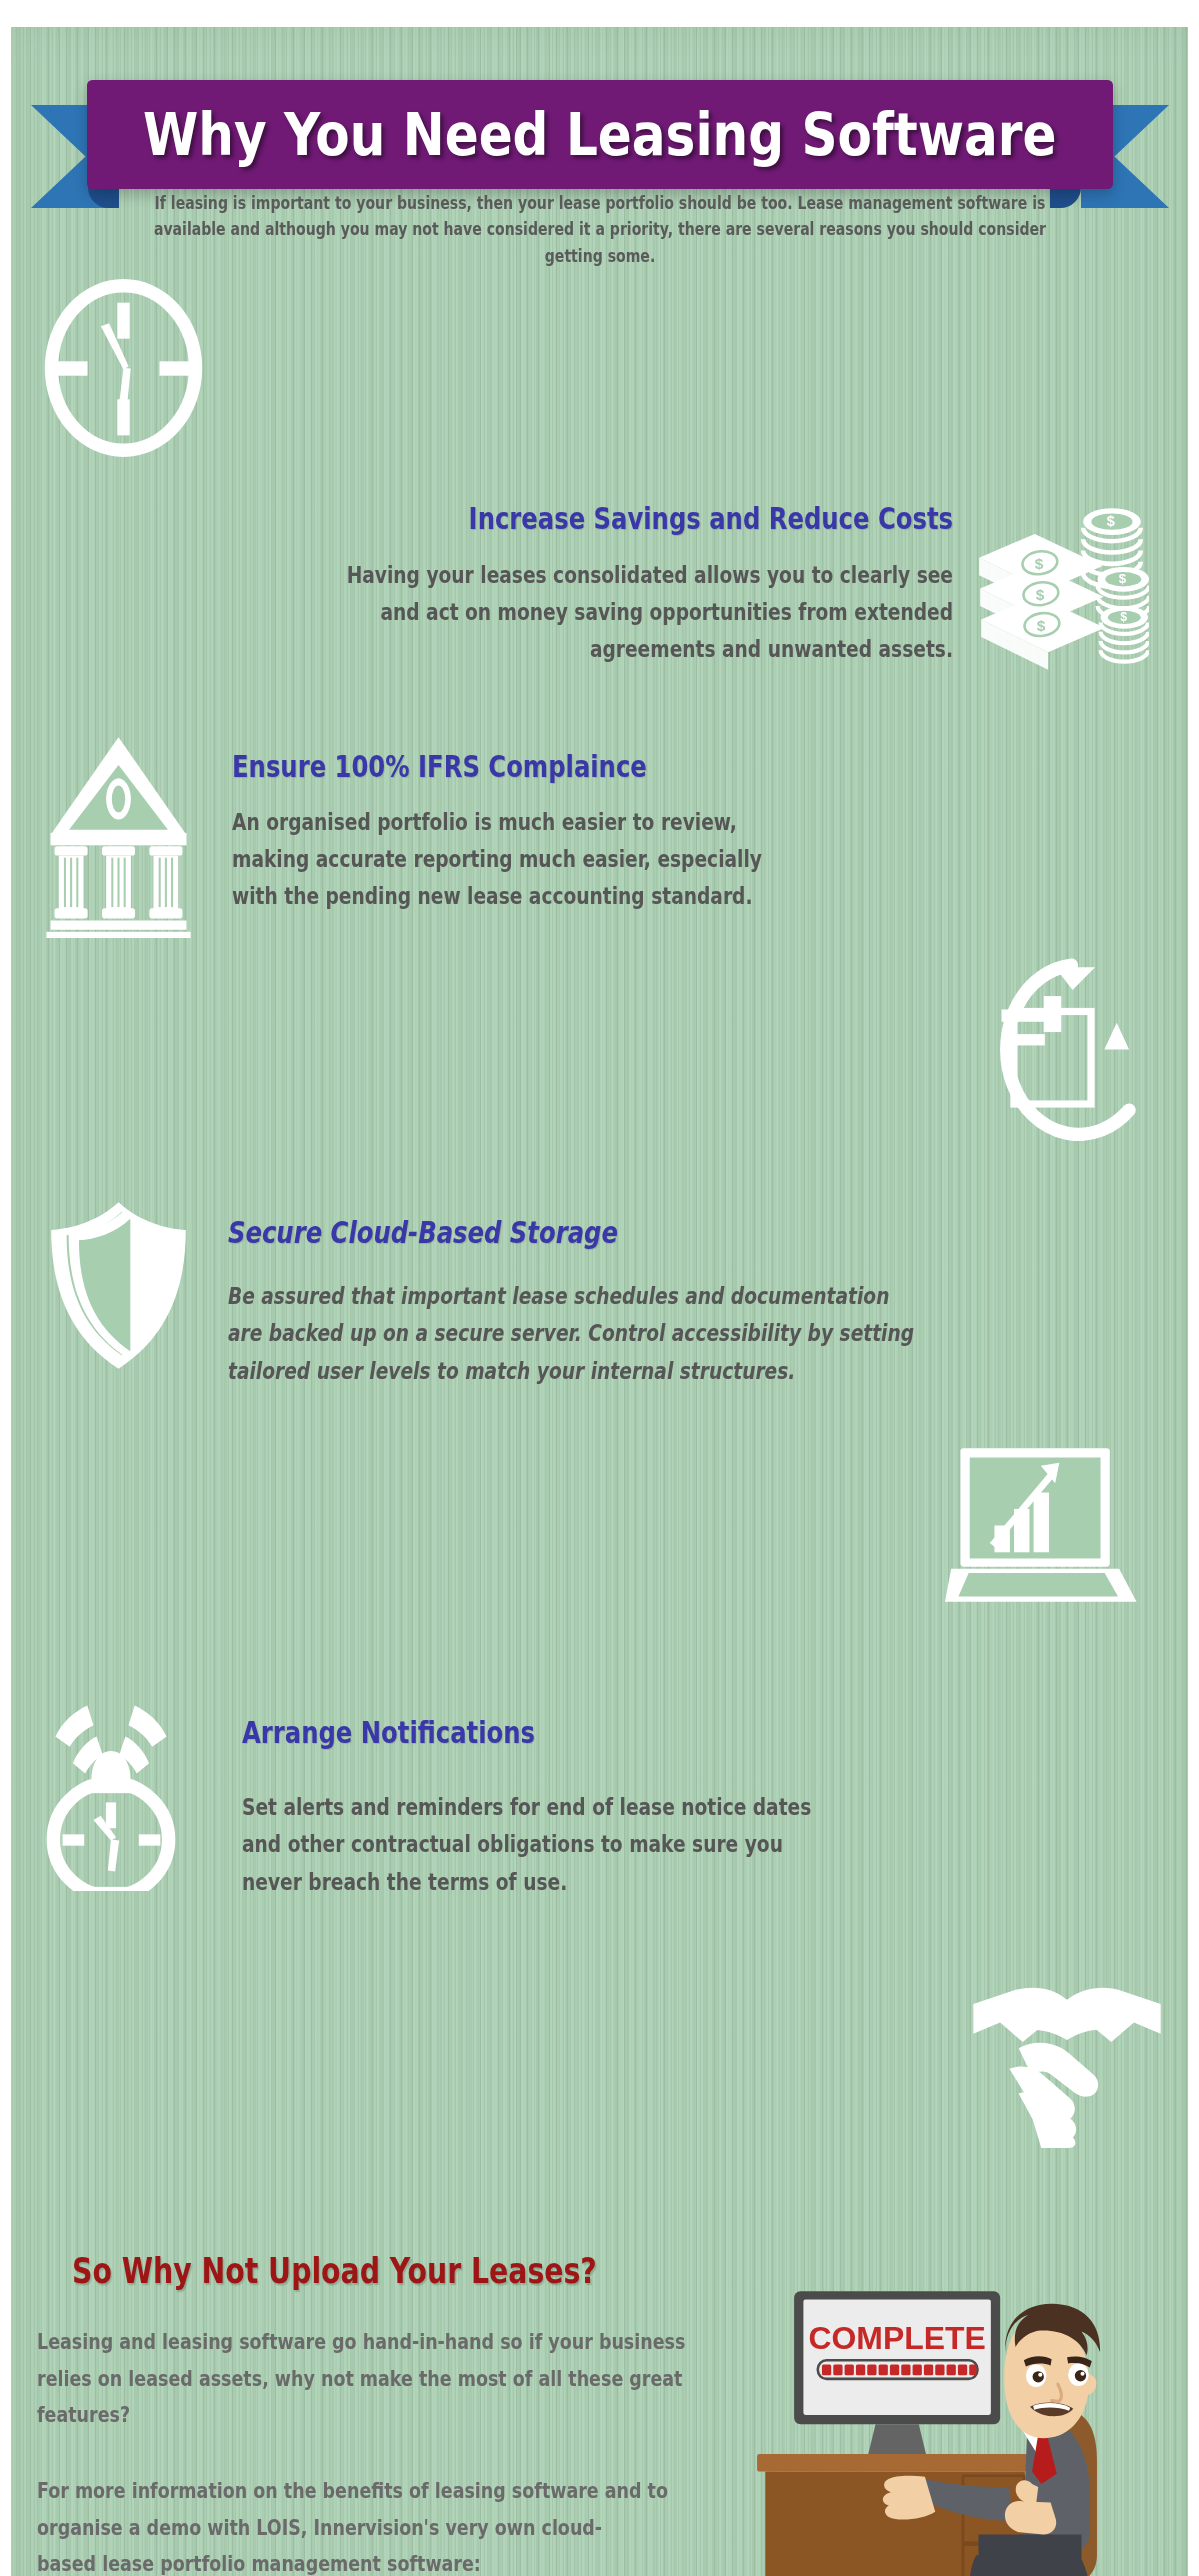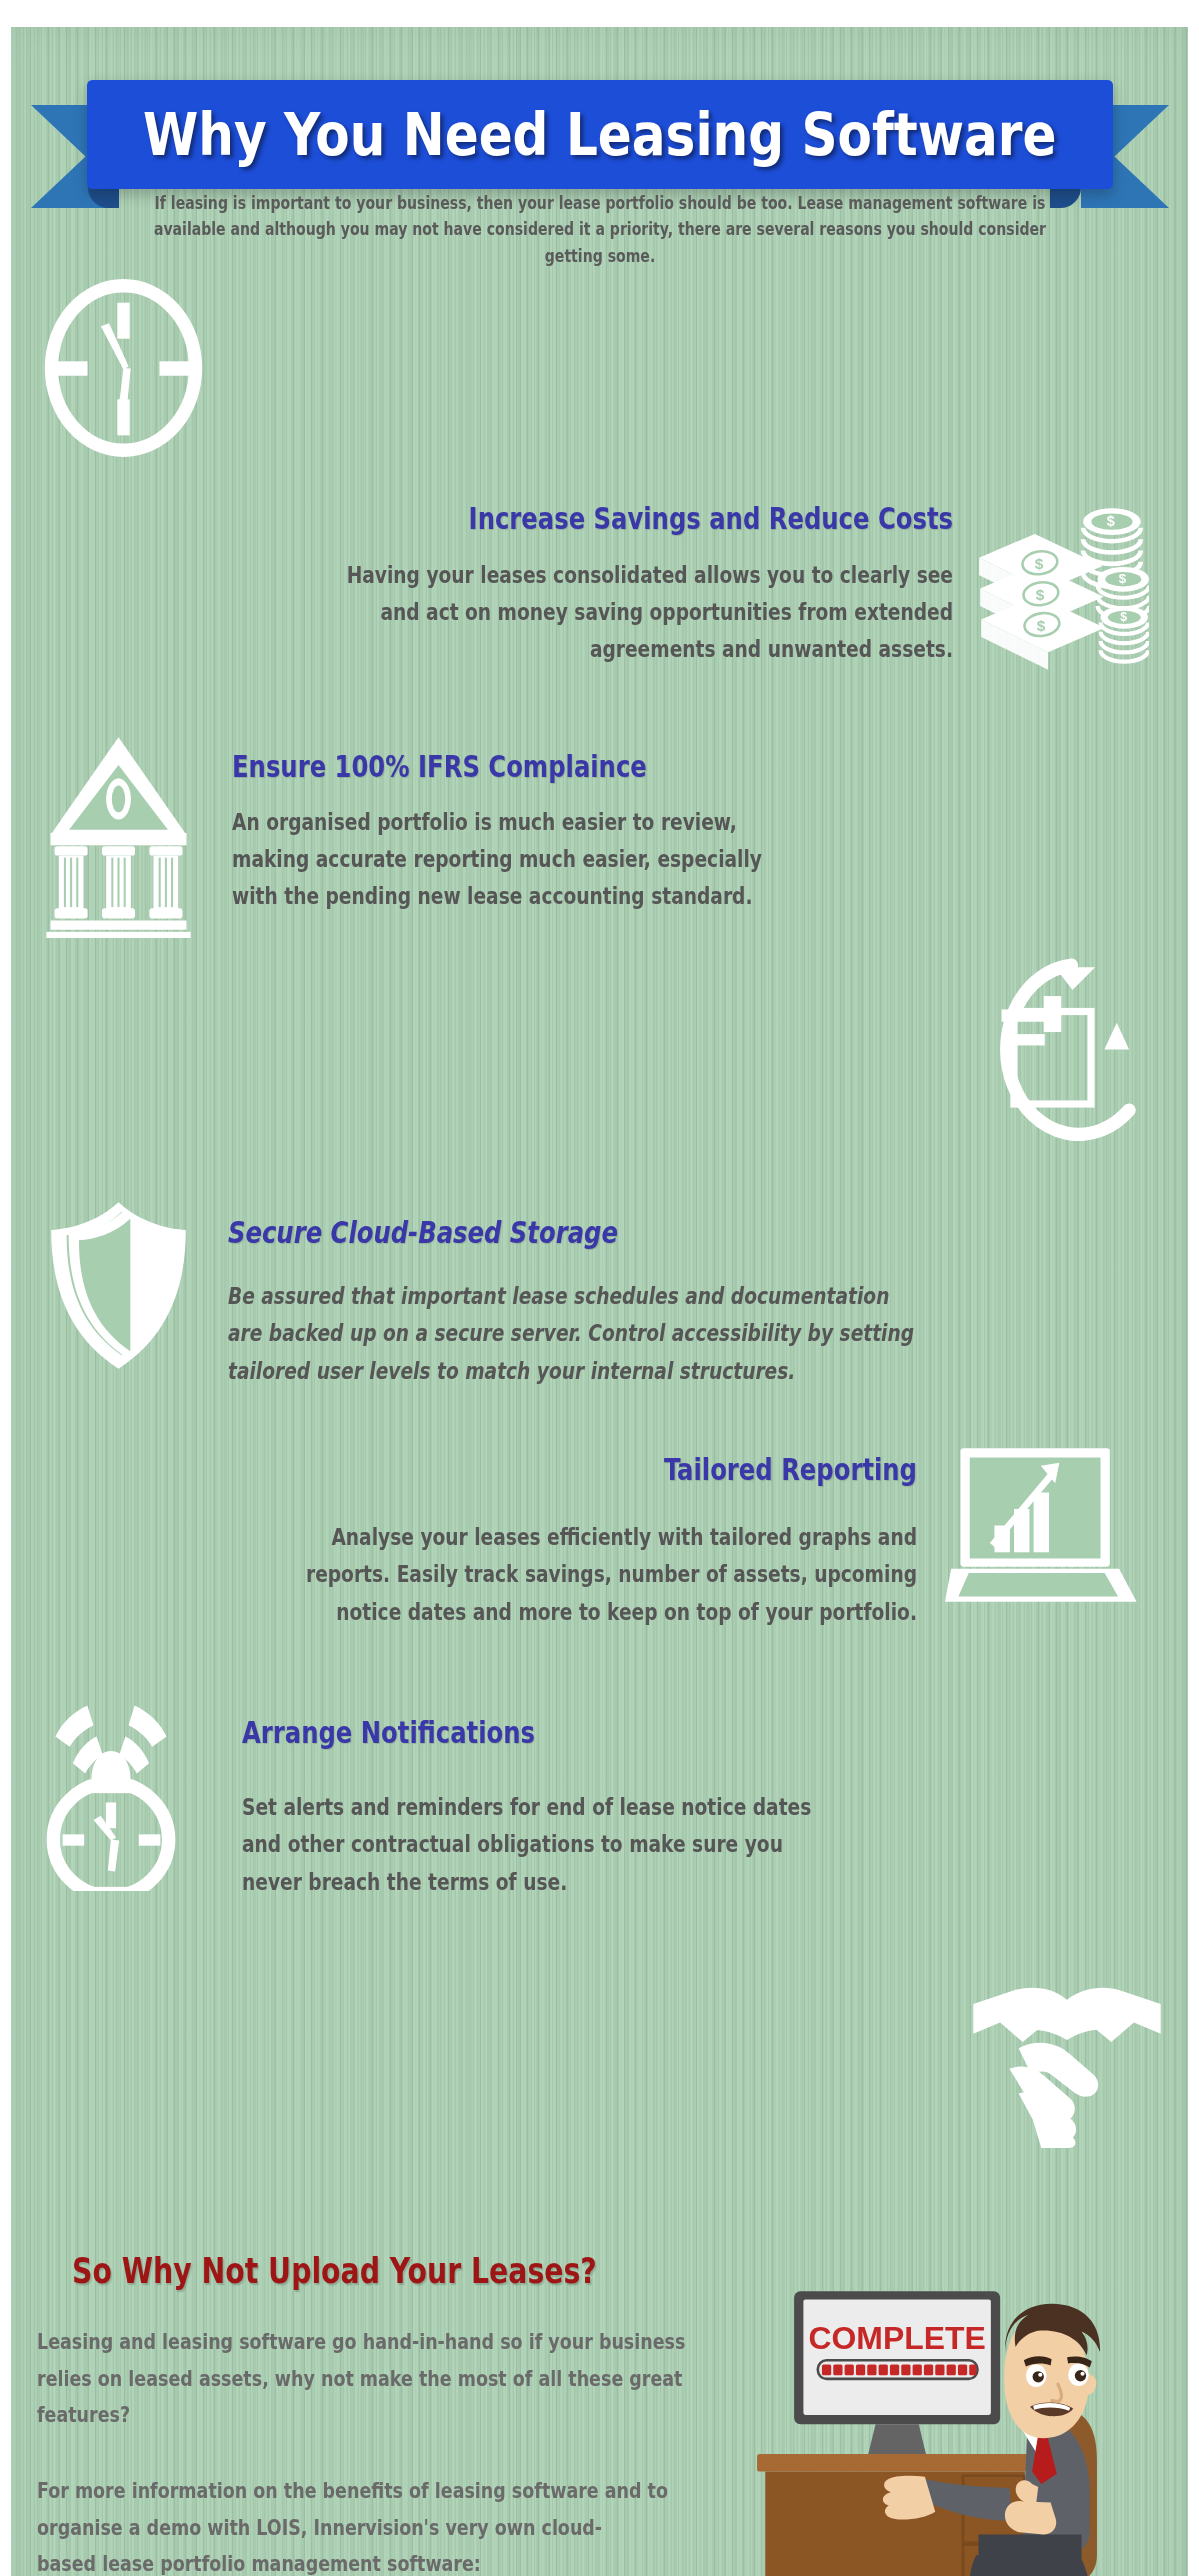--- a/index.html
+++ b/index.html
@@ -51,21 +51,21 @@
   }
   .ribbon-fold{
     position:absolute; top:96px; width:31px; height:32px;
     background:#1f4e8c;
   }
   .ribbon-fold.left{left:88px; clip-path:polygon(0 0,100% 0,100% 100%,0 100%);border-radius:0 0 0 20.6px;}
   .ribbon-fold.right{left:1050px; clip-path:polygon(0 0,100% 0,100% 100%,0 100%);border-radius:0 0 20.6px 0;}
   .ribbon-main{
     position:absolute; left:87px; top:0;
     width:1026px; height:109px;
-    background:#1d4ed8;
+    background:#701a75;
     border-radius:5.2px;
     box-shadow:0 5.2px 13.4px rgba(0,0,0,0.22);
     display:flex; align-items:center; justify-content:center;
   }
   .ribbon-title{
     color:#ffffff;
     font-family:"DejaVu Sans Condensed","Liberation Sans", sans-serif;
     font-weight:bold;
     font-size:58px;
     letter-spacing:0px;
@@ -324,28 +324,20 @@
       <g fill="#ffffff">
         <rect x="96" y="160" width="30" height="52"></rect>
         <rect x="134" y="128" width="30" height="84"></rect>
         <rect x="172" y="96" width="30" height="116"></rect>
       </g>
       <path d="M 92 198 L 208 60" stroke="#ffffff" stroke-width="13" fill="none"></path>
       <path d="M 186 44 L 222 38 L 214 78 Z" fill="#ffffff"></path>
       <path d="M 12 244 L 338 244 L 372 308 L 0 308 Z" fill="#ffffff"></path>
       <path d="M 46 252 L 310 252 L 336 298 L 26 298 Z" fill="#a8ceb0"></path>
     </svg>
-  </div>
-  <div class="block" style="left:196px; top:1453px; width:721px;">
-    <div class="blk-title right-side" style="text-align:right;">Tailored Reporting</div>
-    <div class="blk-body right-side" style="margin-top:33px;">
-      <div>Analyse your leases efficiently with tailored graphs and</div>
-      <div>reports. Easily track savings, number of assets, upcoming</div>
-      <div>notice dates and more to keep on top of your portfolio.</div>
-    </div>
   </div>
 
   <div class="icon-box" style="left:44px; top:1685px;">
     <svg width="170" height="206" viewBox="0 0 330 400">
       <g fill="#ffffff">
         <path d="M 22 100 C 36 72 58 52 84 40 L 96 78 C 76 88 60 102 50 120 Z"></path>
         <path d="M 56 152 C 66 128 82 110 102 100 L 114 136 C 100 144 88 156 80 172 Z"></path>
         <path d="M 238 100 C 224 72 202 52 176 40 L 164 78 C 184 88 200 102 210 120 Z"></path>
         <path d="M 204 152 C 194 128 178 110 158 100 L 146 136 C 160 144 172 156 180 172 Z"></path>
         <path d="M 130 128 C 152 128 168 150 168 184 L 92 184 C 92 150 108 128 130 128 Z"></path>

